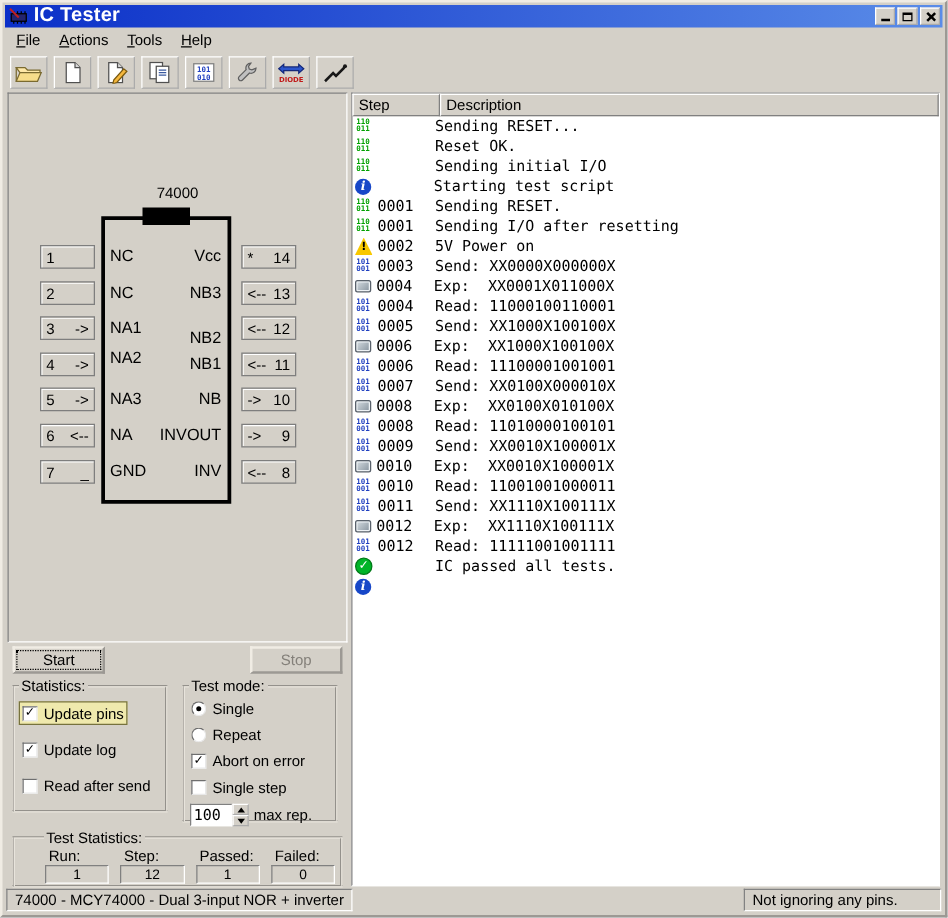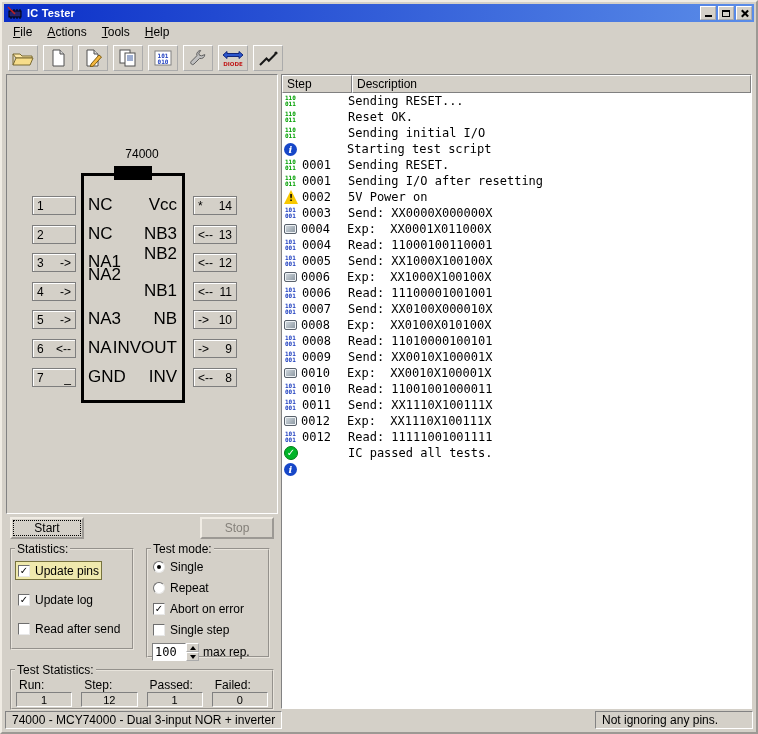--- a/index.html
+++ b/index.html
@@ -1,21 +1,21 @@
 <!DOCTYPE html>
 <html style="--titlebar-start: #0b2fc8; --titlebar-end: #5a8ce8; --window-bg: #d4d0c8; --log-bg: #ffffff; --highlight-bg: #efe9ad; --pass-green: #00b428; --info-blue: #1747c8; --warning-yellow: #f8c800; --send-green: #00a000; --binary-blue: #2040c0;"><head>
 <meta charset="utf-8">
 <style>
 *{margin:0;padding:0;box-sizing:border-box;}
 html,body{width:758px;height:734px;overflow:hidden;}
 body{font-family:"Liberation Sans",sans-serif;font-size:12px;color:#000;background:#9aa0a8;}
 .window{width:758px;height:734px;display:flex;flex-direction:column;background:var(--window-bg,#d4d0c8);border:2px outset #f0ece4;padding:2px;}
 
 .titlebar{flex:none;height:18px;display:flex;align-items:center;gap:4px;padding:0 2px 0 3px;background:linear-gradient(90deg,var(--titlebar-start,#0b2fc8),var(--titlebar-end,#5a8ce8));}
-.titlebar .title{color:#fff;font-weight:bold;font-size:11px;flex:1;letter-spacing:.2px;}
+.titlebar .title{color:#fff;font-weight:bold;font-size:16px;flex:1;letter-spacing:.2px;}
 .app-icon{width:16px;height:14px;flex:none;line-height:0;}
 .win-btn{width:16px;height:14px;flex:none;background:#d4d0c8;border:1px outset #fff;display:flex;align-items:center;justify-content:center;padding:0;margin-left:2px;}
 .g-min{width:7px;height:7px;border-bottom:2px solid #000;}
 .g-max{width:8px;height:7px;border:1px solid #000;border-top-width:2px;}
 .g-close{position:relative;width:9px;height:9px;}
 .g-close::before,.g-close::after{content:"";position:absolute;left:4px;top:0;width:1.7px;height:9px;background:#000;}
 .g-close::before{transform:rotate(45deg);}
 .g-close::after{transform:rotate(-45deg);}
 
 .menubar{flex:none;height:20px;display:flex;align-items:center;padding-left:2px;}
@@ -28,21 +28,21 @@
 .main{flex:1;display:flex;gap:3px;padding:0 2px;min-height:0;}
 .left-panel{flex:none;width:272px;display:flex;flex-direction:column;min-height:0;}
 
 .chip-area{flex:none;height:440px;position:relative;border:1px solid;border-color:#828282 #fff #fff #828282;}
 .chip-name{position:absolute;top:72px;left:0;width:100%;text-align:center;}
 .chip-body{position:absolute;left:74px;top:98px;width:104px;height:230px;border:3px solid #000;}
 .chip-notch{position:absolute;left:50%;top:-10px;transform:translateX(-50%);width:38px;height:14px;background:#000;}
 .pin-box{position:absolute;width:44px;height:19px;display:flex;align-items:center;justify-content:space-between;padding:0 4px;background:#d4d0c8;border:1px solid #7e7e7e;box-shadow:inset 1px 1px 0 #fff;font-size:12px;}
 .pin-box-left{left:25px;}
 .pin-box-right{left:186px;}
-.pin-label{position:absolute;font-size:17px;line-height:14px;}
+.pin-label{position:absolute;font-size:13px;line-height:14px;}
 .pin-label-left{left:81px;}
 .pin-label-right{right:100px;}
 
 .btn-row{flex:none;display:flex;justify-content:space-between;padding:0 4px;margin-top:3px;}
 .btn{width:74px;height:22px;background:#d4d0c8;border:2px outset #f0ece4;font:12px "Liberation Sans",sans-serif;}
 .btn-start{outline:1px dotted #000;outline-offset:-4px;}
 .btn-stop{color:#84807a;}
 
 .groups-row{flex:none;display:flex;gap:12px;padding:0 4px;margin-top:3px;align-items:flex-start;}
 fieldset{border:2px groove #e8e4dc;}
@@ -58,21 +58,21 @@
 .radio.selected::after{content:"";position:absolute;left:3px;top:3px;width:4px;height:4px;border-radius:50%;background:#000;}
 .opt-label{white-space:nowrap;}
 .spin-row{display:flex;align-items:center;gap:4px;margin-top:2px;padding-left:2px;}
 .spinbox{display:inline-flex;height:18px;}
 .spin-input{width:34px;height:18px;border:1px solid;border-color:#808080 #fff #fff #808080;background:#fff;font:12px "DejaVu Sans Mono",monospace;padding:0 2px;}
 .spin-btns{display:flex;flex-direction:column;width:13px;height:18px;}
 .spin-btn{flex:1;background:#d4d0c8;border:1px outset #fff;display:flex;align-items:center;justify-content:center;padding:0;}
 .tri-up{width:0;height:0;border-left:3px solid transparent;border-right:3px solid transparent;border-bottom:4px solid #000;}
 .tri-down{width:0;height:0;border-left:3px solid transparent;border-right:3px solid transparent;border-top:4px solid #000;}
 
-.group-stats{margin:5px 4px 0;height:50px;}
+.group-stats{margin:5px 4px 0;height:50px;padding-left:20px;}
 .stats-body{display:grid;grid-template-columns:repeat(4,1fr);column-gap:9px;padding:1px 4px;}
 .stat-label{font-size:12px;padding-left:3px;line-height:14px;white-space:nowrap;}
 .stat-value{height:15px;border:1px solid;border-color:#808080 #fff #fff #808080;text-align:center;font-size:11px;line-height:14px;background:#d4d0c8;}
 
 .log-panel{flex:1;display:flex;flex-direction:column;border:1px solid;border-color:#828282 #fff #fff #828282;background:var(--log-bg,#fff);min-width:0;}
 .log-header{flex:none;display:flex;height:18px;}
 .hdr-cell{background:#d4d0c8;border:1px solid;border-color:#fff #808080 #808080 #fff;padding:1px 4px;font-size:12px;}
 .hdr-step{flex:none;width:70px;}
 .hdr-desc{flex:1;}
 .log-body{flex:1;overflow:hidden;}
@@ -201,21 +201,21 @@
           <div class="pin-label pin-label-left" style="top: 152px;">NC</div>
           <div class="pin-box pin-box-left" style="top: 178px;">
             <span class="pin-num">3</span>
             <span class="pin-dir">-&gt;</span>
           </div>
           <div class="pin-label pin-label-left" style="top: 180px;">NA1</div>
           <div class="pin-box pin-box-left" style="top: 207px;">
             <span class="pin-num">4</span>
             <span class="pin-dir">-&gt;</span>
           </div>
-          <div class="pin-label pin-label-left" style="top: 193px;">NA2</div>
+          <div class="pin-label pin-label-left" style="top: 204px;">NA2</div>
           <div class="pin-box pin-box-left" style="top: 235px;">
             <span class="pin-num">5</span>
             <span class="pin-dir">-&gt;</span>
           </div>
           <div class="pin-label pin-label-left" style="top: 237px;">NA3</div>
           <div class="pin-box pin-box-left" style="top: 264px;">
             <span class="pin-num">6</span>
             <span class="pin-dir">&lt;--</span>
           </div>
           <div class="pin-label pin-label-left" style="top: 266px;">NA</div>
@@ -231,21 +231,21 @@
           <div class="pin-label pin-label-right" style="top: 123px;">Vcc</div>
           <div class="pin-box pin-box-right" style="top: 150px;">
             <span class="pin-dir">&lt;--</span>
             <span class="pin-num">13</span>
           </div>
           <div class="pin-label pin-label-right" style="top: 152px;">NB3</div>
           <div class="pin-box pin-box-right" style="top: 178px;">
             <span class="pin-dir">&lt;--</span>
             <span class="pin-num">12</span>
           </div>
-          <div class="pin-label pin-label-right" style="top: 172px; padding-left: 48px;">NB2</div>
+          <div class="pin-label pin-label-right" style="top: 188px; padding-left: 48px;">NB2</div>
           <div class="pin-box pin-box-right" style="top: 207px;">
             <span class="pin-dir">&lt;--</span>
             <span class="pin-num">11</span>
           </div>
           <div class="pin-label pin-label-right" style="top: 209px;">NB1</div>
           <div class="pin-box pin-box-right" style="top: 235px;">
             <span class="pin-dir">-&gt;</span>
             <span class="pin-num">10</span>
           </div>
           <div class="pin-label pin-label-right" style="top: 237px;">NB</div>

